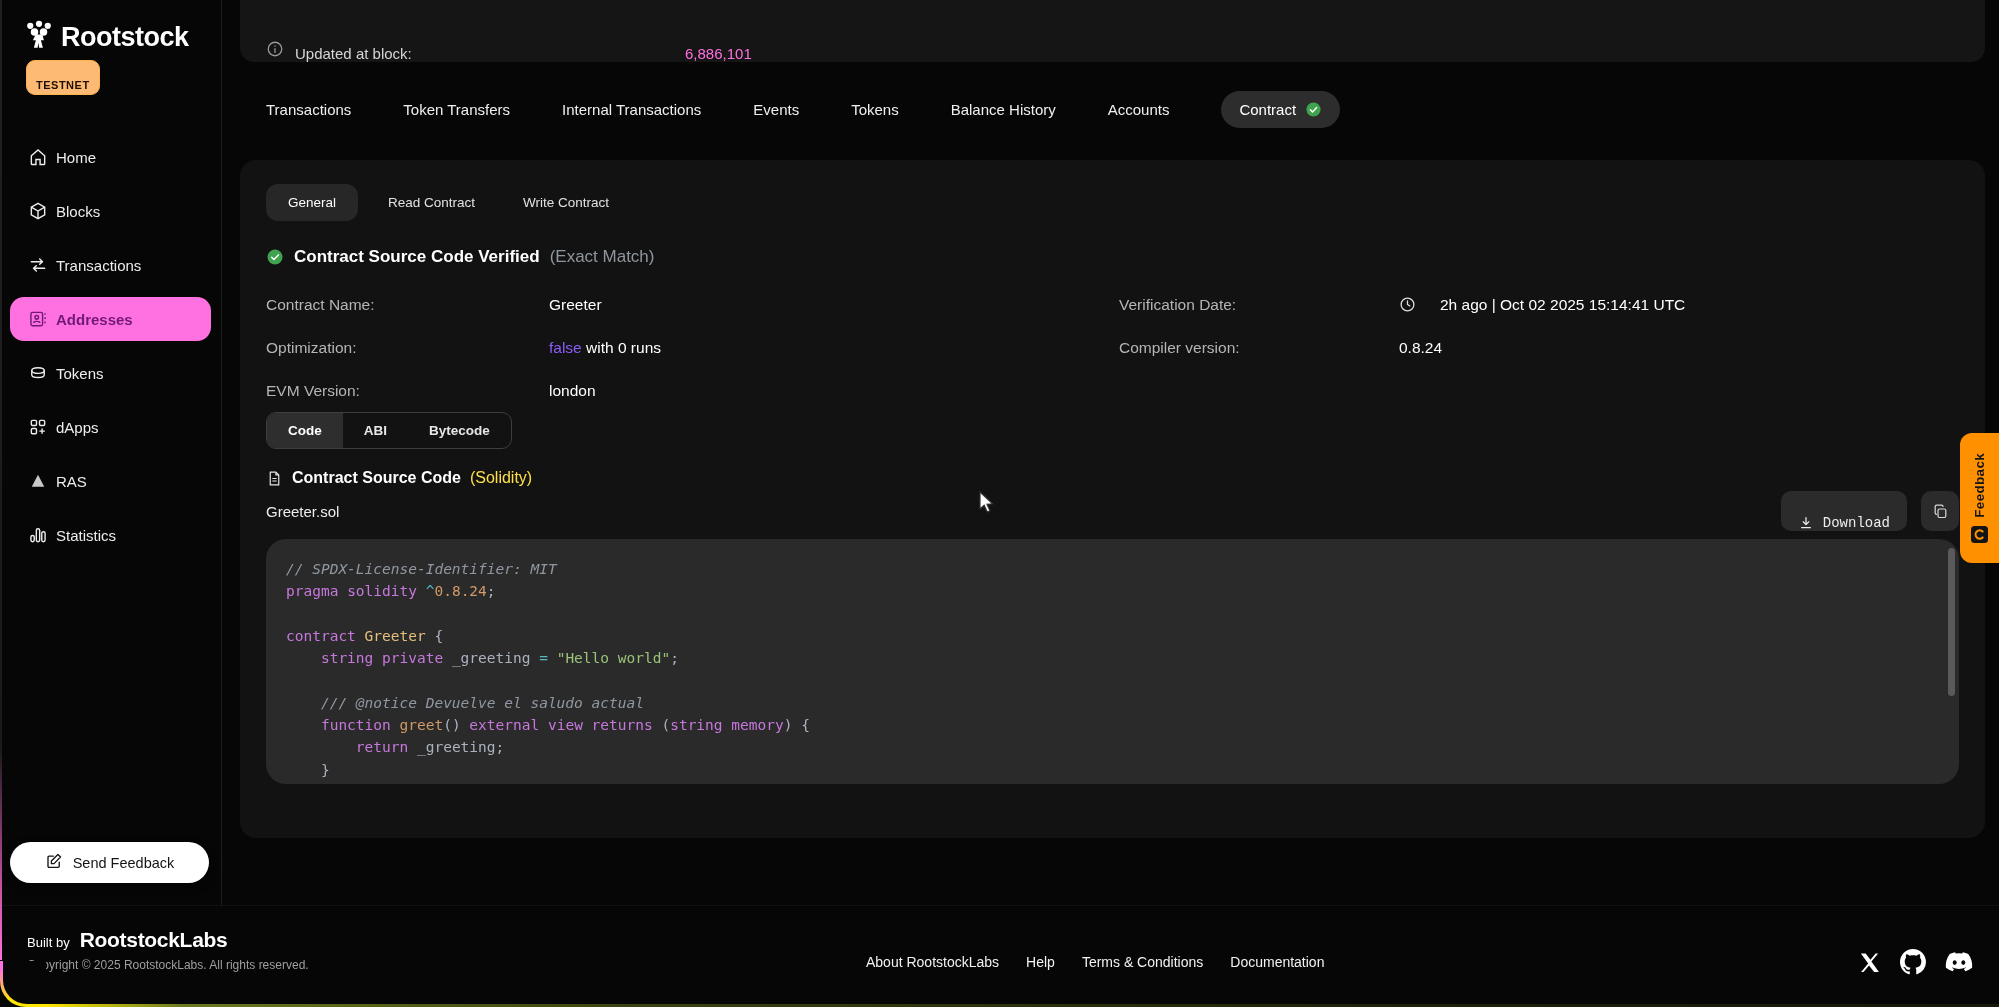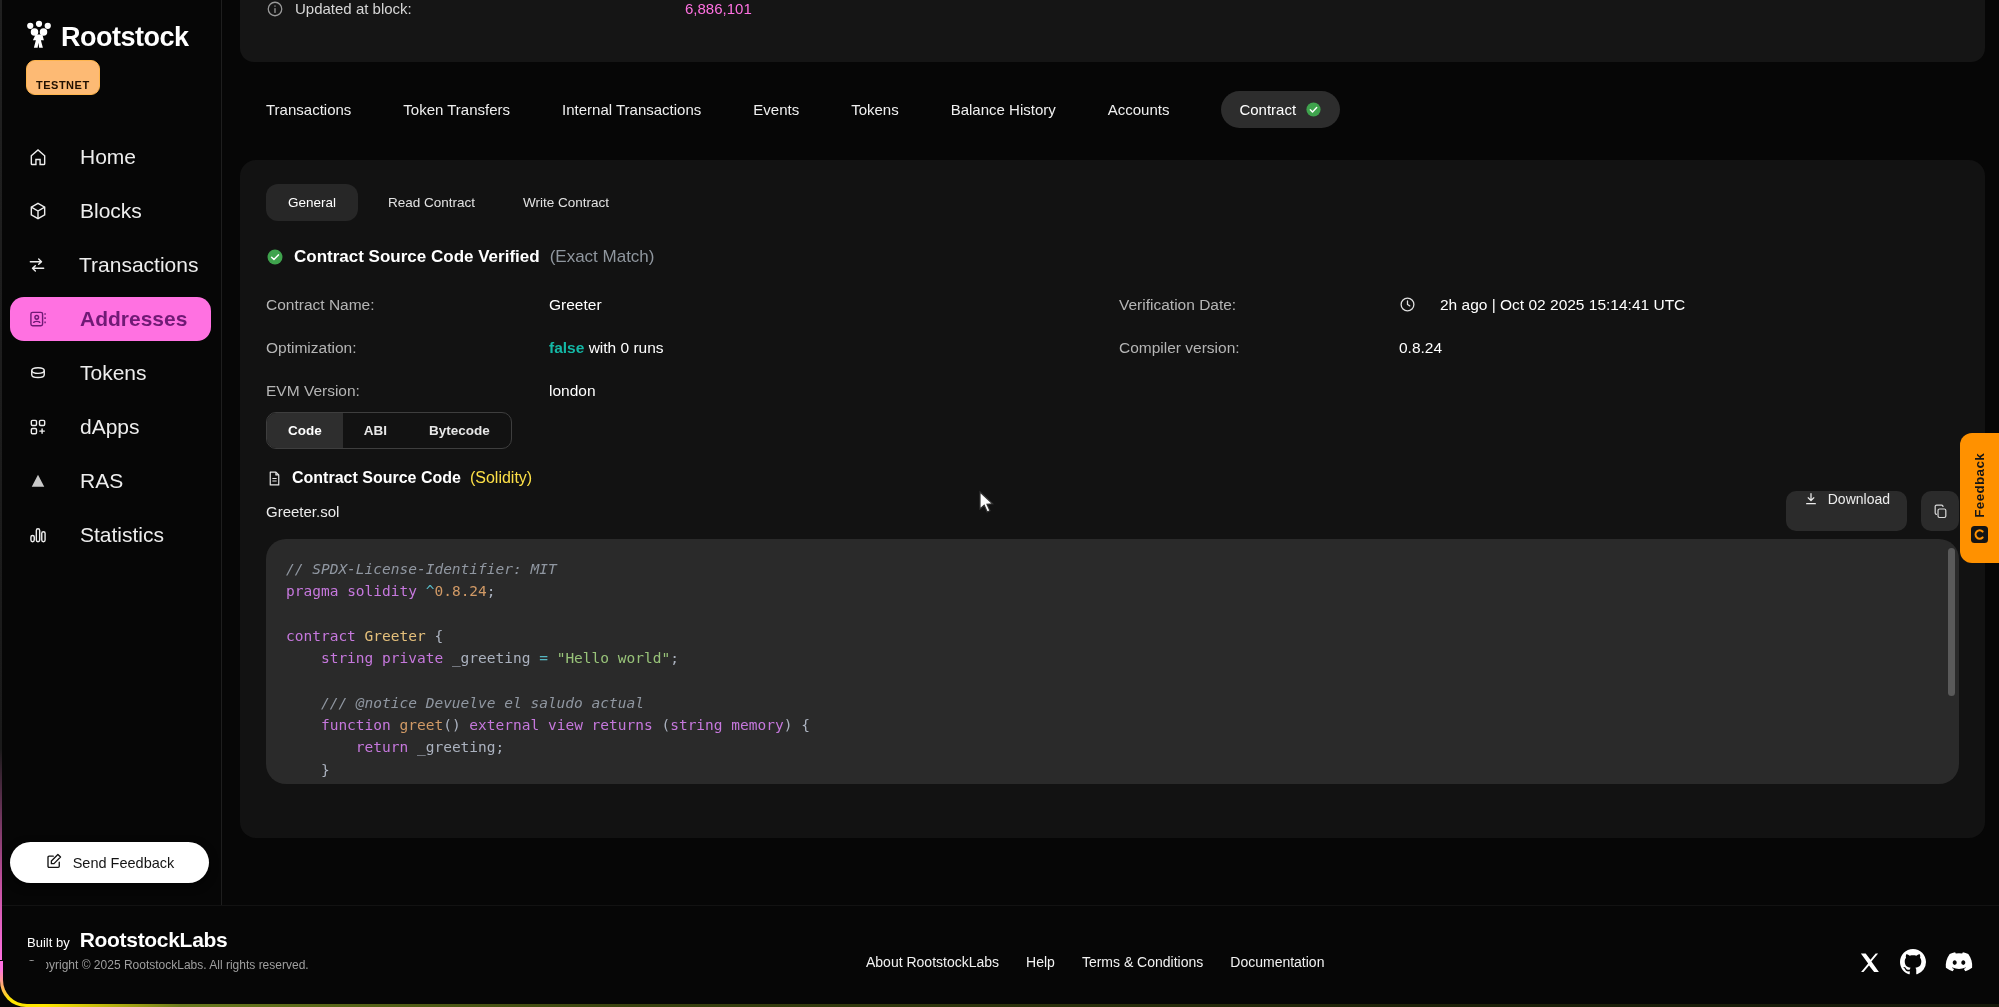--- a/index.html
+++ b/index.html
@@ -13,35 +13,35 @@
 
   
   .sidebar { position:absolute; left:0; top:0; width:222px; height:905px;
     border-right:1px solid #1e1e1e; }
   .logo-block { display:flex; align-items:center; gap:7px; padding:20px 0 0 24px; cursor:pointer; }
   .logo-text { color:#fff; font-size:27px; font-weight:700; letter-spacing:-0.5px; }
   .testnet-badge { display:inline-block; margin:6px 0 0 26px; background:#fdba74;
     border:1px solid #ffb54d; color:#211000; font-size:11px; font-weight:700;
     letter-spacing:.5px; padding:18px 9px 3px; border-radius:9px; }
   nav { margin-top:40px; }
-  .nav-item { display:flex; align-items:center; gap:32px; height:44px; margin:10px 10px 0;
-    padding:0 17px; border-radius:14px; color:#ededed; font-size:21px; cursor:pointer; }
+  .nav-item { display:flex; align-items:center; gap:8px; height:44px; margin:10px 10px 0;
+    padding:0 17px; border-radius:14px; color:#ededed; font-size:15px; cursor:pointer; }
   .nav-item .nav-ic { display:flex; width:21px; height:21px; align-items:center; justify-content:center; }
   .nav-item svg { stroke:currentColor; }
   .nav-item.active { background:#ff71e1; color:#701a75; font-weight:600; }
   .send-feedback { position:absolute; left:10px; right:12px; bottom:22px; height:41px;
     background:#ffffff; color:#141414; border:none; border-radius:22px; font-size:14.5px;
     font-weight:500; display:flex; align-items:center; justify-content:center; gap:10px;
     cursor:pointer; font-family:"Liberation Sans",sans-serif;
     box-shadow:0 3px 8px rgba(0,0,0,.65); }
 
   
   .main { position:absolute; left:240px; top:0; width:1745px; }
   .topbar { height:62px; background:#151515; border-radius:0 0 14px 14px;
-    display:flex; align-items:flex-start; padding:0 26px; position:relative; }
+    display:flex; align-items:flex-end; padding:0 26px; position:relative; }
   .topbar-label { color:#d6d6d6; font-size:15px; margin-left:11px; }
   .block-number { position:absolute; left:445px; color:#ff71e1; font-size:15px; cursor:pointer; }
 
   .tab-row { margin-top:24px; height:46px; display:flex; align-items:center; gap:52px;
     padding-left:26px; }
   .tab-item { color:#efefef; font-size:15px; cursor:pointer; white-space:nowrap; }
   .tab-pill { display:flex; align-items:center; gap:9px; background:#2d2d2d; color:#fff;
     border-radius:22px; padding:10px 18px; font-size:15px; cursor:pointer; }
 
   .panel { margin-top:28px; height:678px; background:#121212; border-radius:16px;
@@ -52,40 +52,40 @@
   .subtab.active { background:#272727; color:#ffffff; padding:11px 22px; }
 
   .verified-row { margin-top:26px; display:flex; align-items:center; gap:10px; }
   .verified-title { color:#fff; font-size:17px; font-weight:700; }
   .verified-suffix { color:#8f969e; font-size:17px; }
 
   .details-grid { margin-top:16px; display:grid; grid-template-columns:283px 570px 280px 1fr;
     grid-auto-rows:43px; align-items:center; font-size:15.5px; }
   .d-label { color:#b5b5b5; }
   .d-value { color:#fff; }
-  .pink { color:#14b8a6;font-weight:bold; }
+  .pink { color:#8b5cf6; }
   .value-with-icon { display:flex; align-items:center; gap:24px; }
 
   .code-tabs { margin-top:0; display:inline-flex; border:1px solid #3e3e3e; border-radius:10px;
     overflow:hidden; height:37px;font-weight:bold; }
   .code-tab { display:flex; align-items:center; padding:0 21px; color:#e6e6e6;
     font-size:13.5px; cursor:pointer; }
   .code-tab.active { background:#2e2e2e; color:#fff; }
 
   .source-header { margin-top:20px; display:flex; align-items:center; gap:9px; }
   .source-title { color:#fff; font-size:16px; font-weight:700; }
   .source-lang { color:#fde047; font-size:16px; }
 
   .file-row { margin-top:4px; height:40px; display:flex; align-items:center;
     justify-content:space-between; }
   .file-name { color:#ececec; font-size:15px; }
   .file-actions { display:flex; align-items:center; gap:14px; }
-  .download-btn { display:flex; align-items:flex-start; gap:9px; background:#2b2b2b; border:none;
+  .download-btn { display:flex; align-items:flex-end; gap:9px; background:#2b2b2b; border:none;
     color:#ececec; font-size:14px; height:40px; padding:0 17px; border-radius:10px;
-    cursor:pointer; font-family:Liberation Sans, sans-serif; }
+    cursor:pointer; font-family:Liberation Mono, monospace; }
   .copy-btn { width:38px; height:40px; background:#2b2b2b; border:none; border-radius:10px;
     display:flex; align-items:center; justify-content:center; cursor:pointer; }
 
   .code-block { margin-top:8px; height:245px; background:#2a2a2a; border-radius:20px;
     padding:19px 30px 0 20px; overflow:hidden; position:relative;
     font-family:"DejaVu Sans Mono", monospace; font-size:14.5px; line-height:22.3px; }
   .code-line { white-space:pre; color:#abb2bf; }
   .t-pl { color:#abb2bf; } .t-cm { color:#9097a1; font-style:italic; }
   .t-kw { color:#c678dd; } .t-ty { color:#e5c07b; } .t-fn { color:#d19a66; }
   .t-str { color:#98c379; } .t-num { color:#d19a66; } .t-op { color:#56b6c2; }

